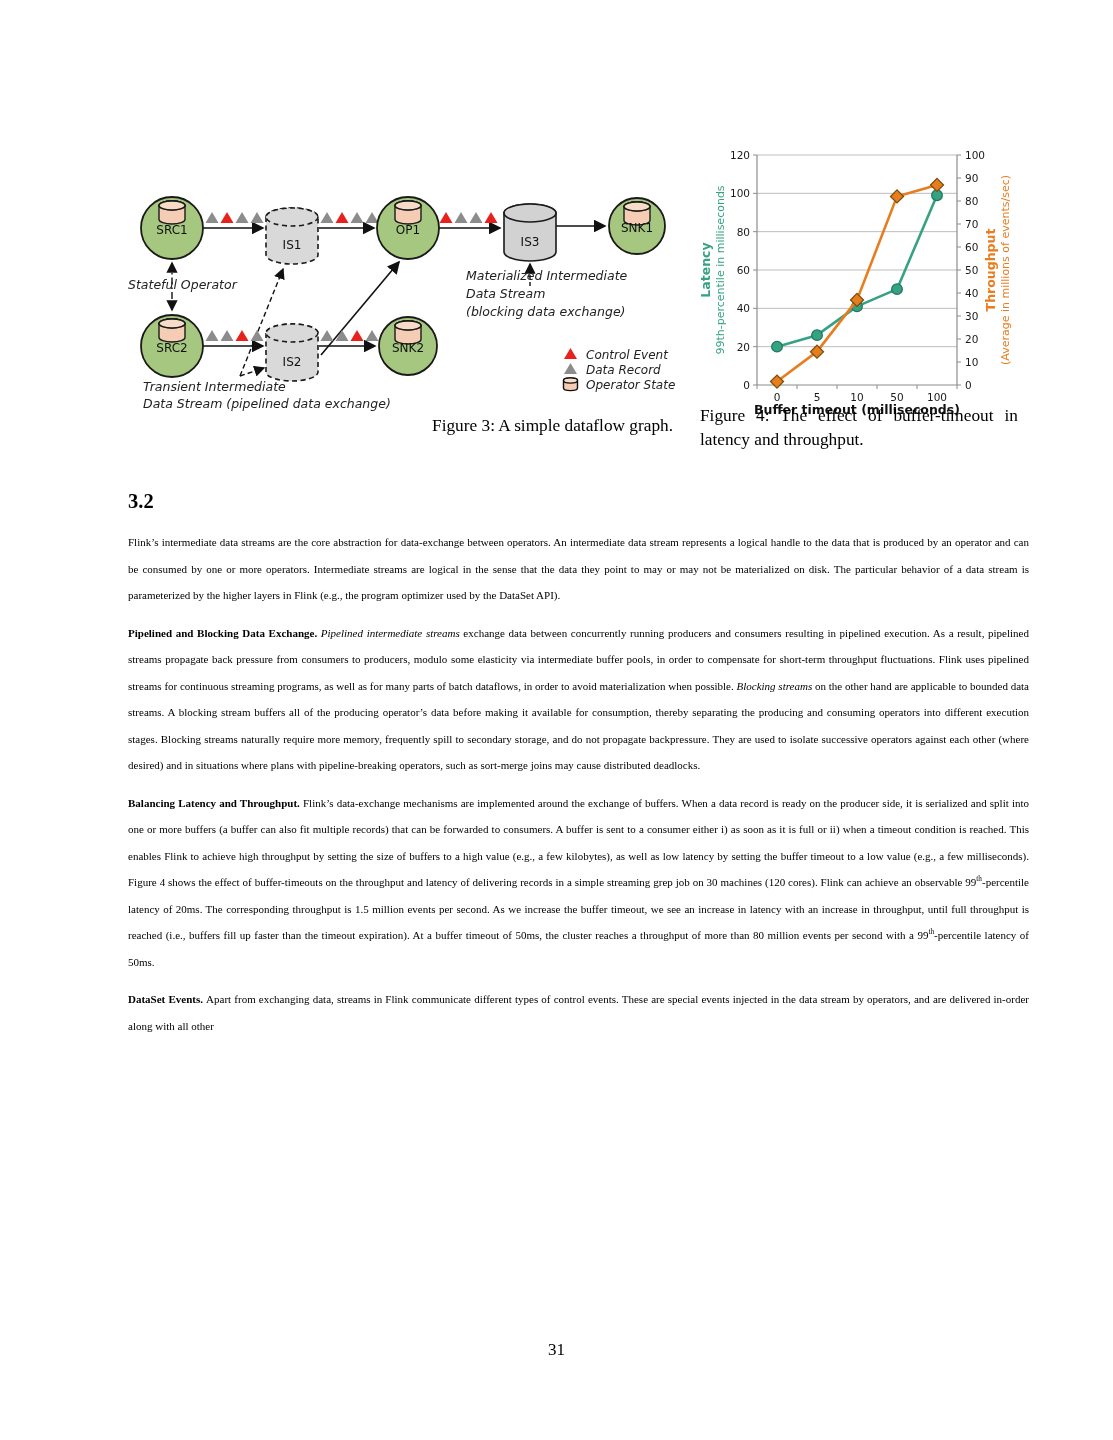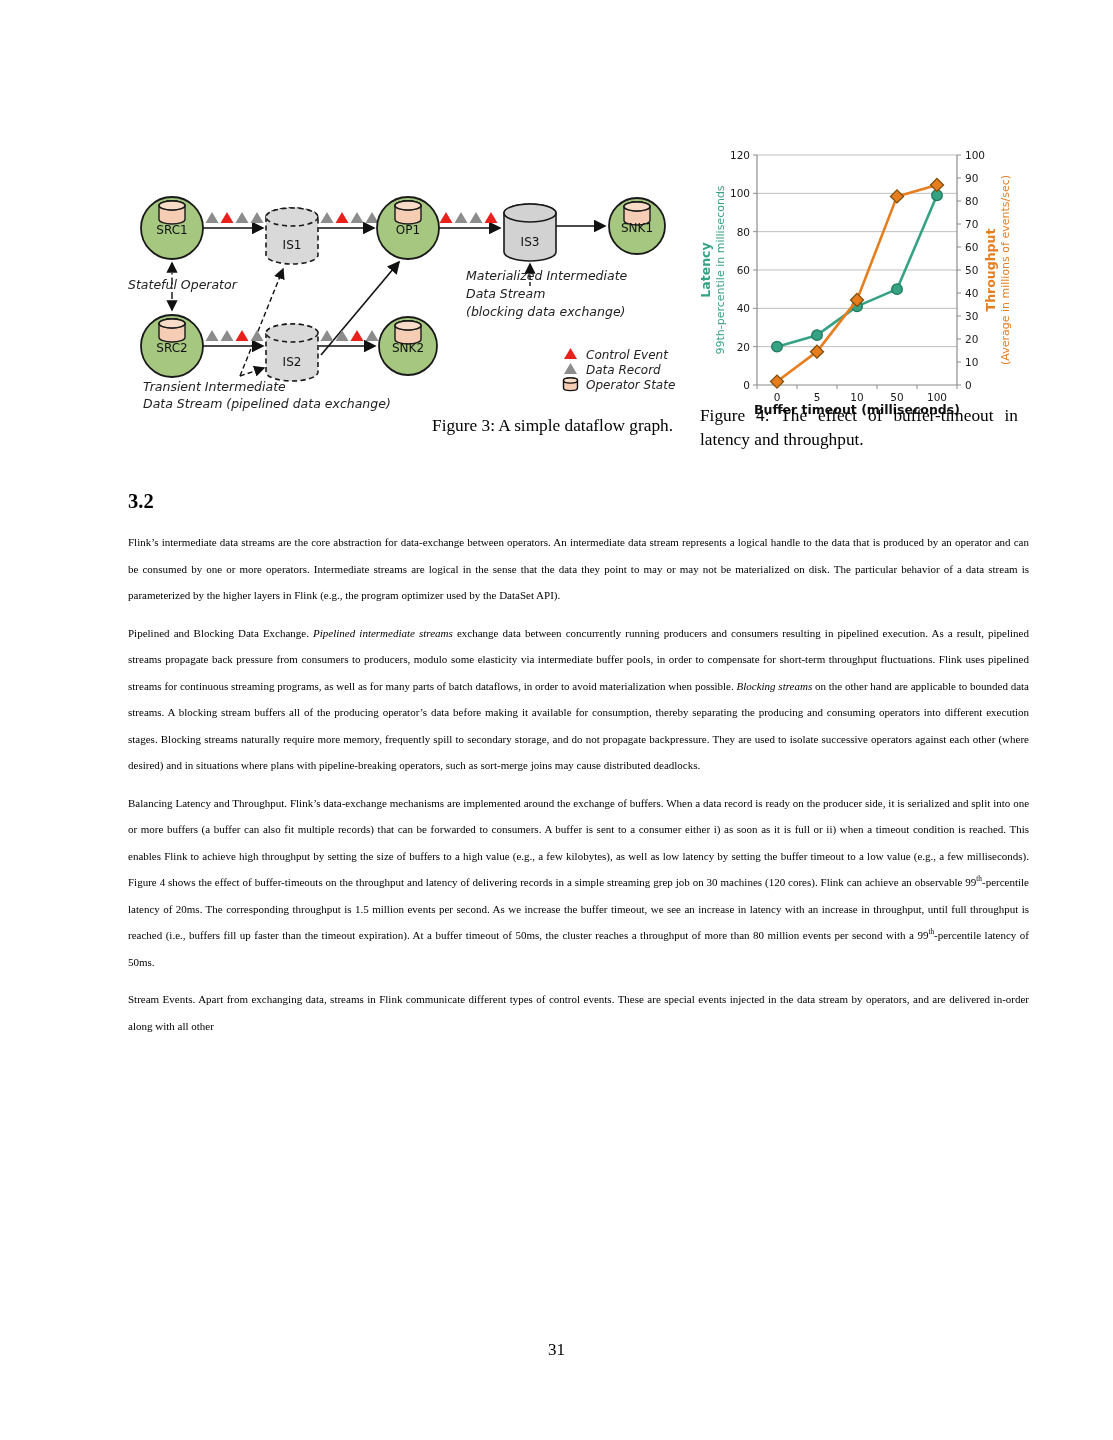--- a/index.html
+++ b/index.html
@@ -11,21 +11,21 @@
   .fig-label{font:italic 12.5px "DejaVu Sans",sans-serif;fill:#222;}
   .node-label{font:12px "DejaVu Sans",sans-serif;fill:#111;text-anchor:middle;}
   .legend-label{font:italic 12px "DejaVu Sans",sans-serif;fill:#222;}
   .caption{font-size:17.3px;color:#000;}
   #fig3cap{position:absolute;left:128px;top:416px;width:545px;text-align:right;}
   #fig4cap{position:absolute;left:700px;top:404px;width:318px;text-align:justify;line-height:24px;}
   
   #textcol{position:absolute;left:128px;top:490px;width:901px;}
   #heading{display:flex;gap:10px;font-weight:bold;font-size:20.5px;margin:0 0 16px 0;}
   #textcol p{font-size:11px;line-height:26.5px;text-align:justify;margin:0 0 11px 0;}
-  #textcol p .b{font-weight:normal;}
+  #textcol p .b{font-weight:bold;}
   #textcol p .i{font-style:italic;}
   #textcol p sup{font-size:66%;line-height:0;}
   #pagenum{position:absolute;left:0;right:0;top:1340px;text-align:center;font-size:17px;}
 </style>
 </head>
 <body>
 
 <div id="page">
 
   <div id="fig3wrap">
@@ -243,17 +243,17 @@
   <div id="fig3cap" class="caption">Figure 3: A simple dataflow graph.</div>
   <div id="fig4cap" class="caption">Figure 4: The effect of buffer-timeout in latency and throughput.</div>
 
   <div id="textcol">
     <h2 id="heading">
       <span>3.2</span>
     </h2>
     <p><span>Flink’s intermediate data streams are the core abstraction for data-exchange between operators. An intermediate data stream represents a logical handle to the data that is produced by an operator and can be consumed by one or more operators. Intermediate streams are logical in the sense that the data they point to may or may not be materialized on disk. The particular behavior of a data stream is parameterized by the higher layers in Flink (e.g., the program optimizer used by the DataSet API).</span></p>
     <p><span class="b">Pipelined and Blocking Data Exchange. </span><span class="i">Pipelined intermediate streams</span><span> exchange data between concurrently running producers and consumers resulting in pipelined execution. As a result, pipelined streams propagate back pressure from consumers to producers, modulo some elasticity via intermediate buffer pools, in order to compensate for short-term throughput fluctuations. Flink uses pipelined streams for continuous streaming programs, as well as for many parts of batch dataflows, in order to avoid materialization when possible. </span><span class="i">Blocking streams</span><span> on the other hand are applicable to bounded data streams. A blocking stream buffers all of the producing operator’s data before making it available for consumption, thereby separating the producing and consuming operators into different execution stages. Blocking streams naturally require more memory, frequently spill to secondary storage, and do not propagate backpressure. They are used to isolate successive operators against each other (where desired) and in situations where plans with pipeline-breaking operators, such as sort-merge joins may cause distributed deadlocks.</span></p>
     <p><span class="b">Balancing Latency and Throughput. </span><span>Flink’s data-exchange mechanisms are implemented around the exchange of buffers. When a data record is ready on the producer side, it is serialized and split into one or more buffers (a buffer can also fit multiple records) that can be forwarded to consumers. A buffer is sent to a consumer either i) as soon as it is full or ii) when a timeout condition is reached. This enables Flink to achieve high throughput by setting the size of buffers to a high value (e.g., a few kilobytes), as well as low latency by setting the buffer timeout to a low value (e.g., a few milliseconds). Figure 4 shows the effect of buffer-timeouts on the throughput and latency of delivering records in a simple streaming grep job on 30 machines (120 cores). Flink can achieve an observable 99</span><sup>th</sup><span>-percentile latency of 20ms. The corresponding throughput is 1.5 million events per second. As we increase the buffer timeout, we see an increase in latency with an increase in throughput, until full throughput is reached (i.e., buffers fill up faster than the timeout expiration). At a buffer timeout of 50ms, the cluster reaches a throughput of more than 80 million events per second with a 99</span><sup>th</sup><span>-percentile latency of 50ms.</span></p>
-    <p><span class="b">Stream Events. </span><span>Apart from exchanging data, streams in Flink communicate different types of control events. These are special events injected in the data stream by operators, and are delivered in-order along with all other</span></p>
+    <p><span class="b">DataSet Events. </span><span>Apart from exchanging data, streams in Flink communicate different types of control events. These are special events injected in the data stream by operators, and are delivered in-order along with all other</span></p>
   </div>
 
   <div id="pagenum">31</div>
 </div>
 
 </body></html>

